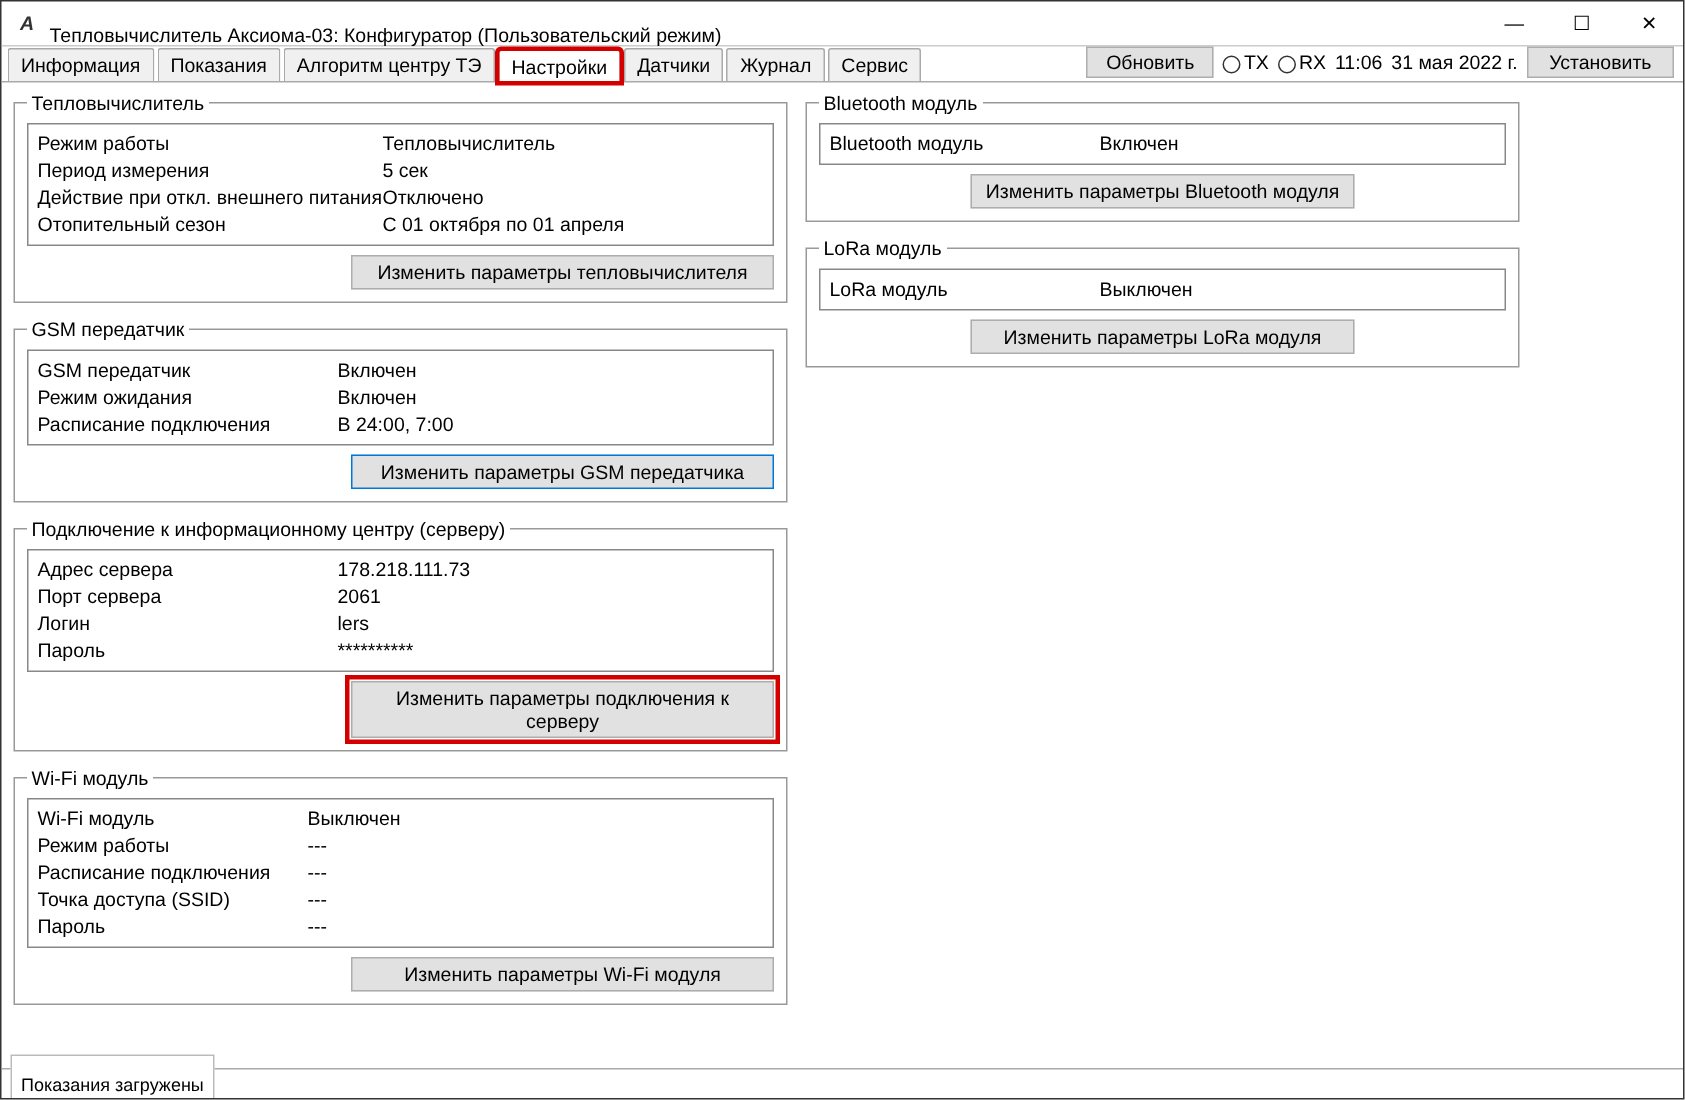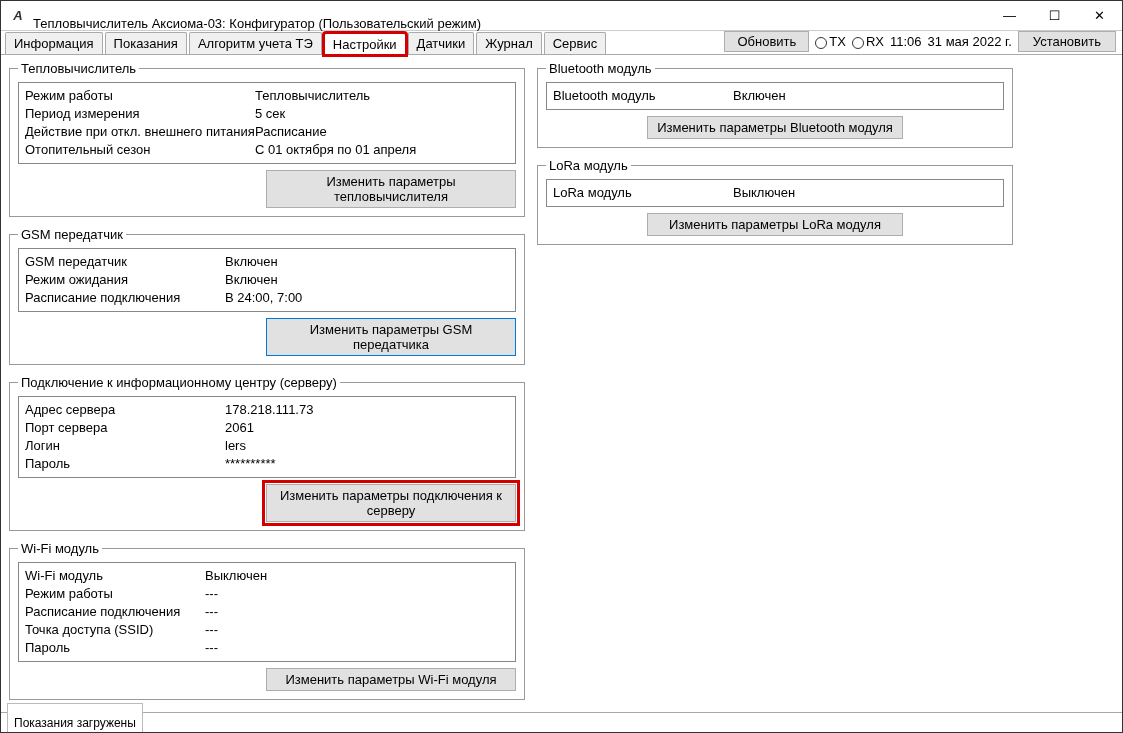--- a/index.html
+++ b/index.html
@@ -20,21 +20,21 @@
 .content { padding:6px 8px; display:flex; gap:12px; }
 .col { display:flex; flex-direction:column; gap:10px; }
 .col.left { width:516px; }
 .col.right { width:476px; }
 fieldset { border:1px solid #999; padding:6px 8px 8px 8px; position:relative; }
 legend { font-size:13px; padding:0 3px; }
 .rows { border:1px solid #888; padding:4px 6px; margin-bottom:6px; }
 .row { display:flex; line-height:18px; }
 .row .k { flex:0 0 230px; }
 .row .v { flex:1; }
-.fsbtn { display:block; width:250px; margin-left:auto; background:#e1e1e1; border:1px solid #adadad; padding:3px 6px; text-align:center; }
+.fsbtn { display:block; width:282px; margin-left:auto; background:#e1e1e1; border:1px solid #adadad; padding:3px 6px; text-align:center; }
 .fsbtn.sel { border:1px solid #0078d7; }
 .fsbtn.hl { outline:3px solid #d40000; outline-offset:1px; }
 .rightfsbtn { display:block; margin:0 auto; width:256px; background:#e1e1e1; border:1px solid #adadad; padding:3px 6px; text-align:center; }
 .statusbar { position:absolute; bottom:0; left:0; right:0; height:20px; border-top:1px solid #aaa; display:flex; align-items:center; padding-left:6px; }
 .statuscell { border:1px solid #bbb; padding:12px 6px; font-size:12px; background:#fff;}
 </style>
 </head>
 <body>
 
 <div class="titlebar">
@@ -43,21 +43,21 @@
   <div class="winbtns">
     <div class="winbtn">—</div>
     <div class="winbtn">☐</div>
     <div class="winbtn">✕</div>
   </div>
 </div>
 
 <div class="tabbar">
   <div class="tab">Информация</div>
   <div class="tab">Показания</div>
-  <div class="tab">Алгоритм учета ТЭ</div>
+  <div class="tab">Алгоритм центру ТЭ</div>
   <div class="tab active highlight-box">Настройки</div>
   <div class="tab">Датчики</div>
   <div class="tab">Журнал</div>
   <div class="tab">Сервис</div>
   <div class="tabbar-right">
     <span class="btn wide">Обновить</span>
     <span><span class="radio"></span><span>TX</span></span>
     <span><span class="radio"></span><span>RX</span></span>
     <span>11:06</span>
     <span>31 мая 2022 г.</span>
@@ -74,21 +74,21 @@
         <div class="row">
             <span class="k">Режим работы</span>
             <span class="v">Тепловычислитель</span>
           </div>
         <div class="row">
             <span class="k">Период измерения</span>
             <span class="v">5 сек</span>
           </div>
         <div class="row">
             <span class="k">Действие при откл. внешнего питания</span>
-            <span class="v">Расписание</span>
+            <span class="v">Отключено</span>
           </div>
         <div class="row">
             <span class="k">Отопительный сезон</span>
             <span class="v">С 01 октября по 01 апреля</span>
           </div>
       </div>
       <span class="fsbtn">Изменить параметры тепловычислителя</span>
     </fieldset>
 
     <fieldset>

